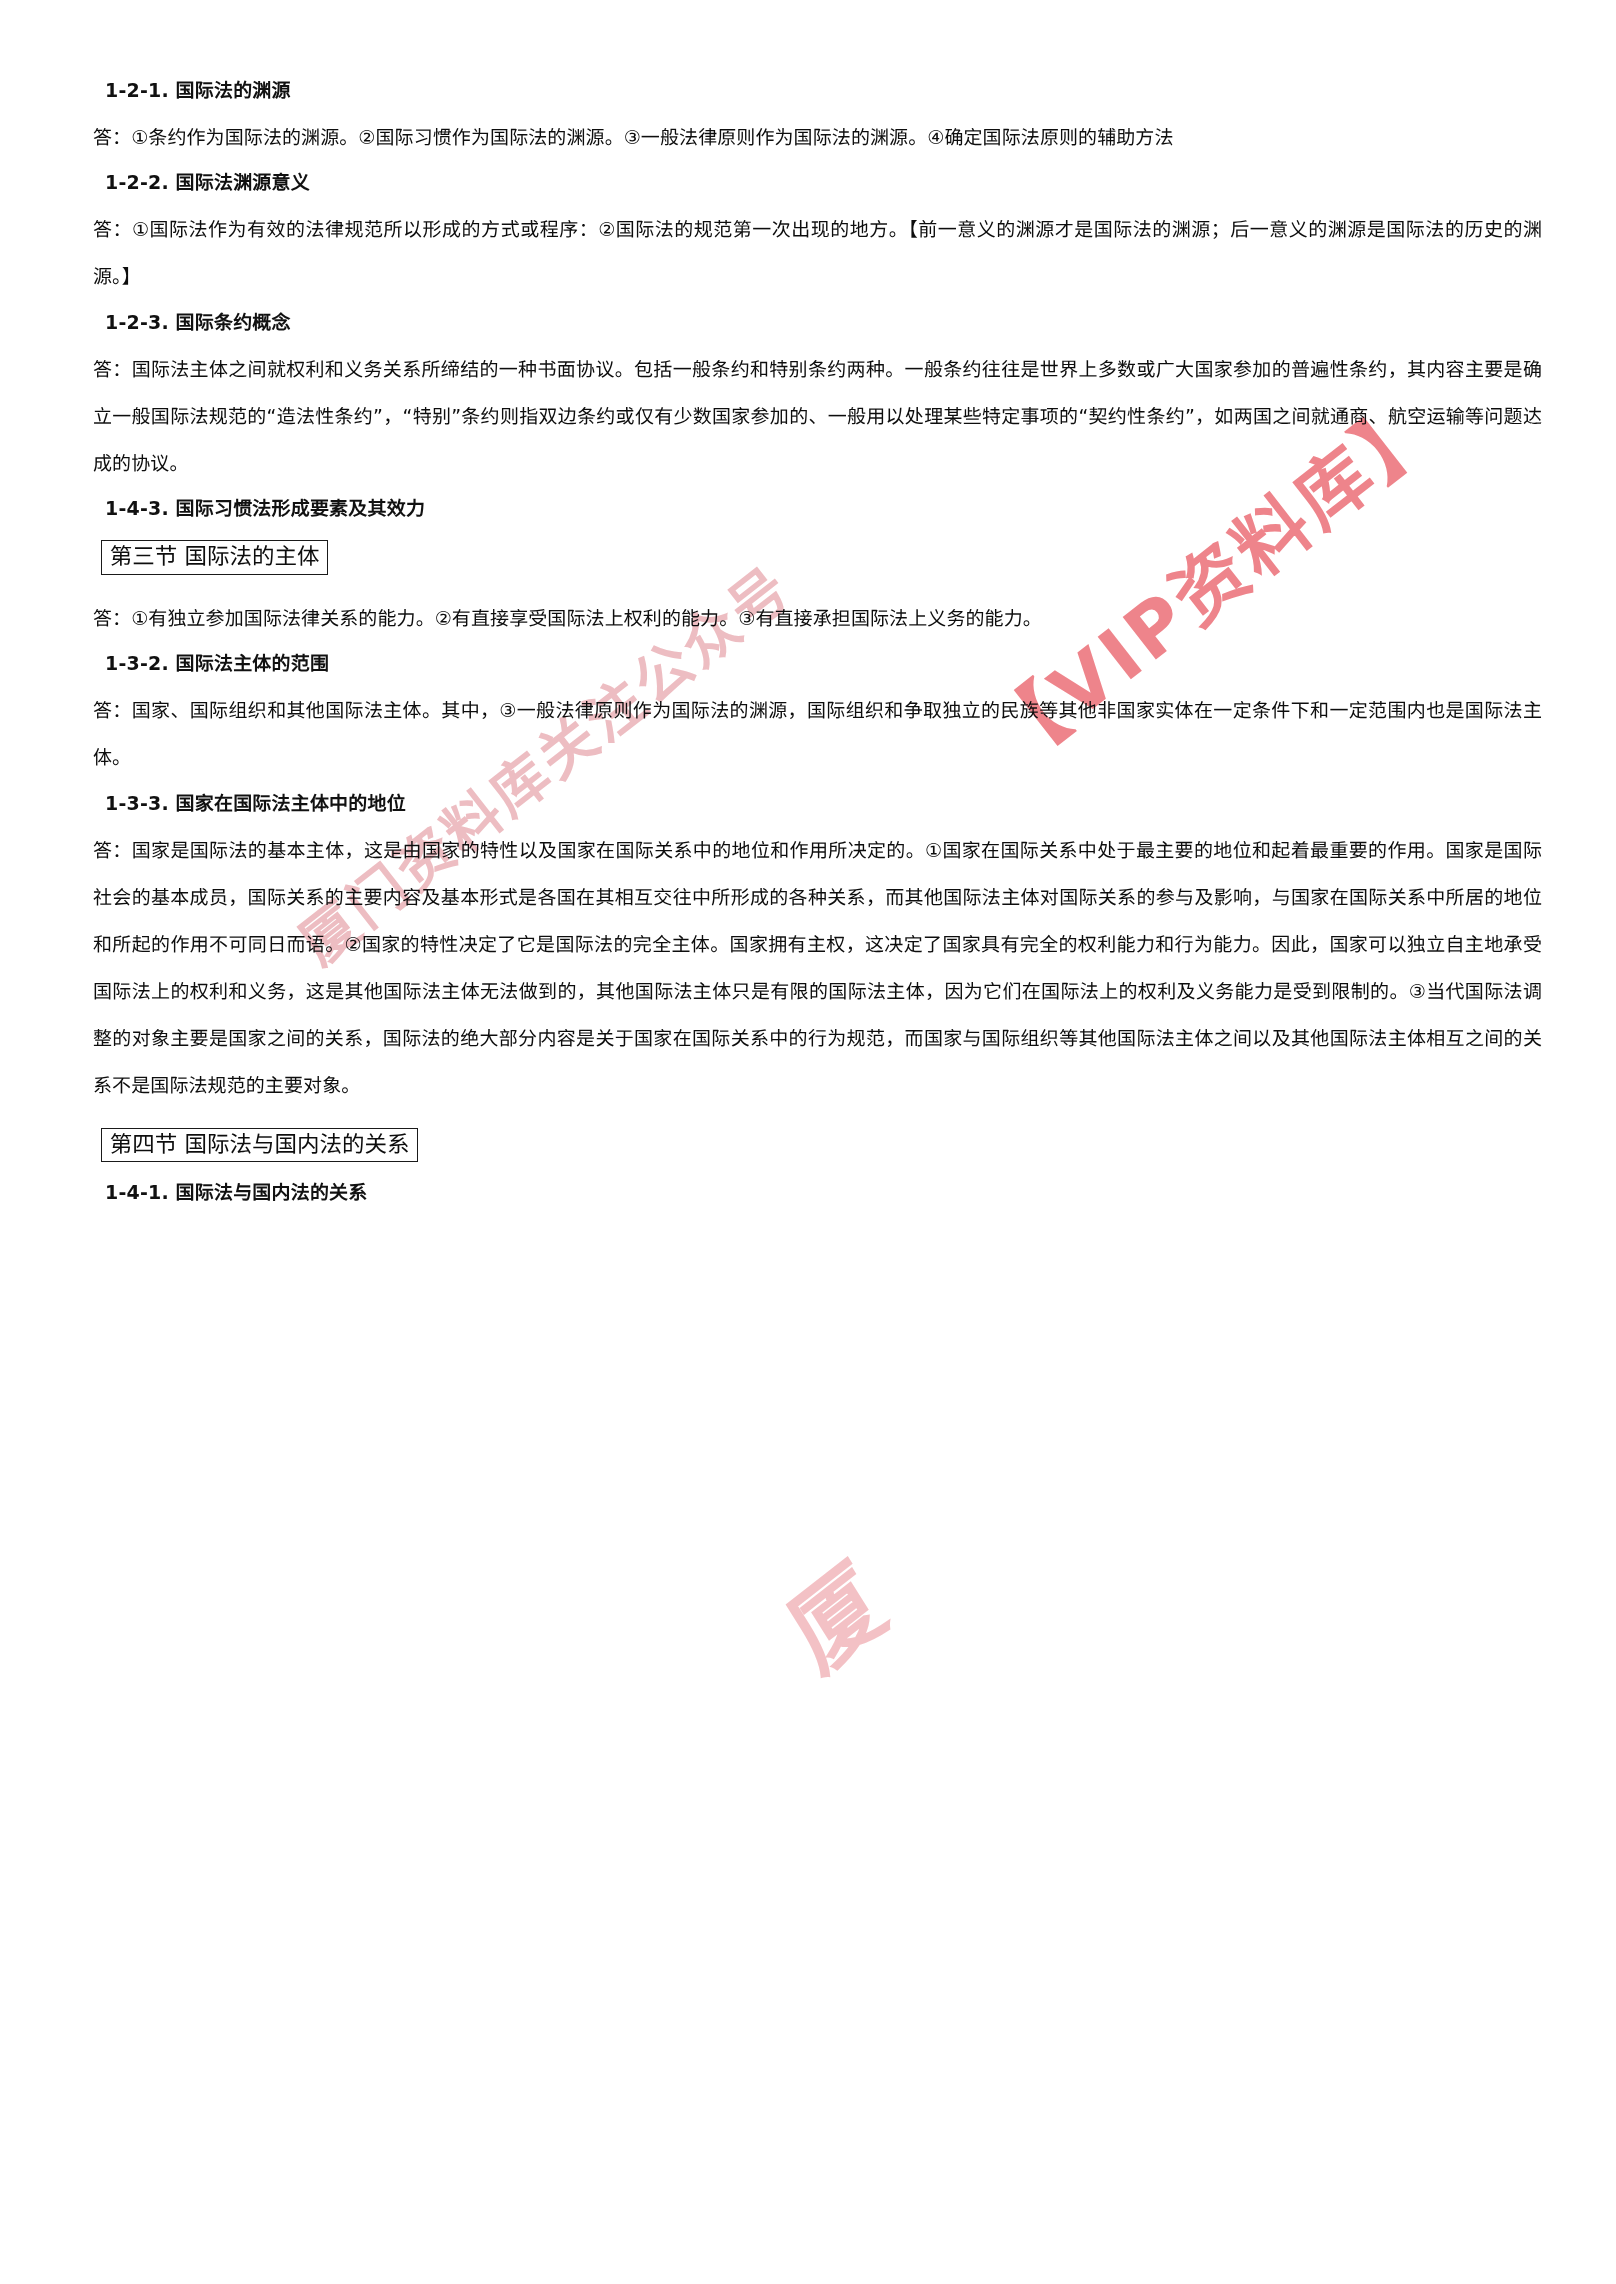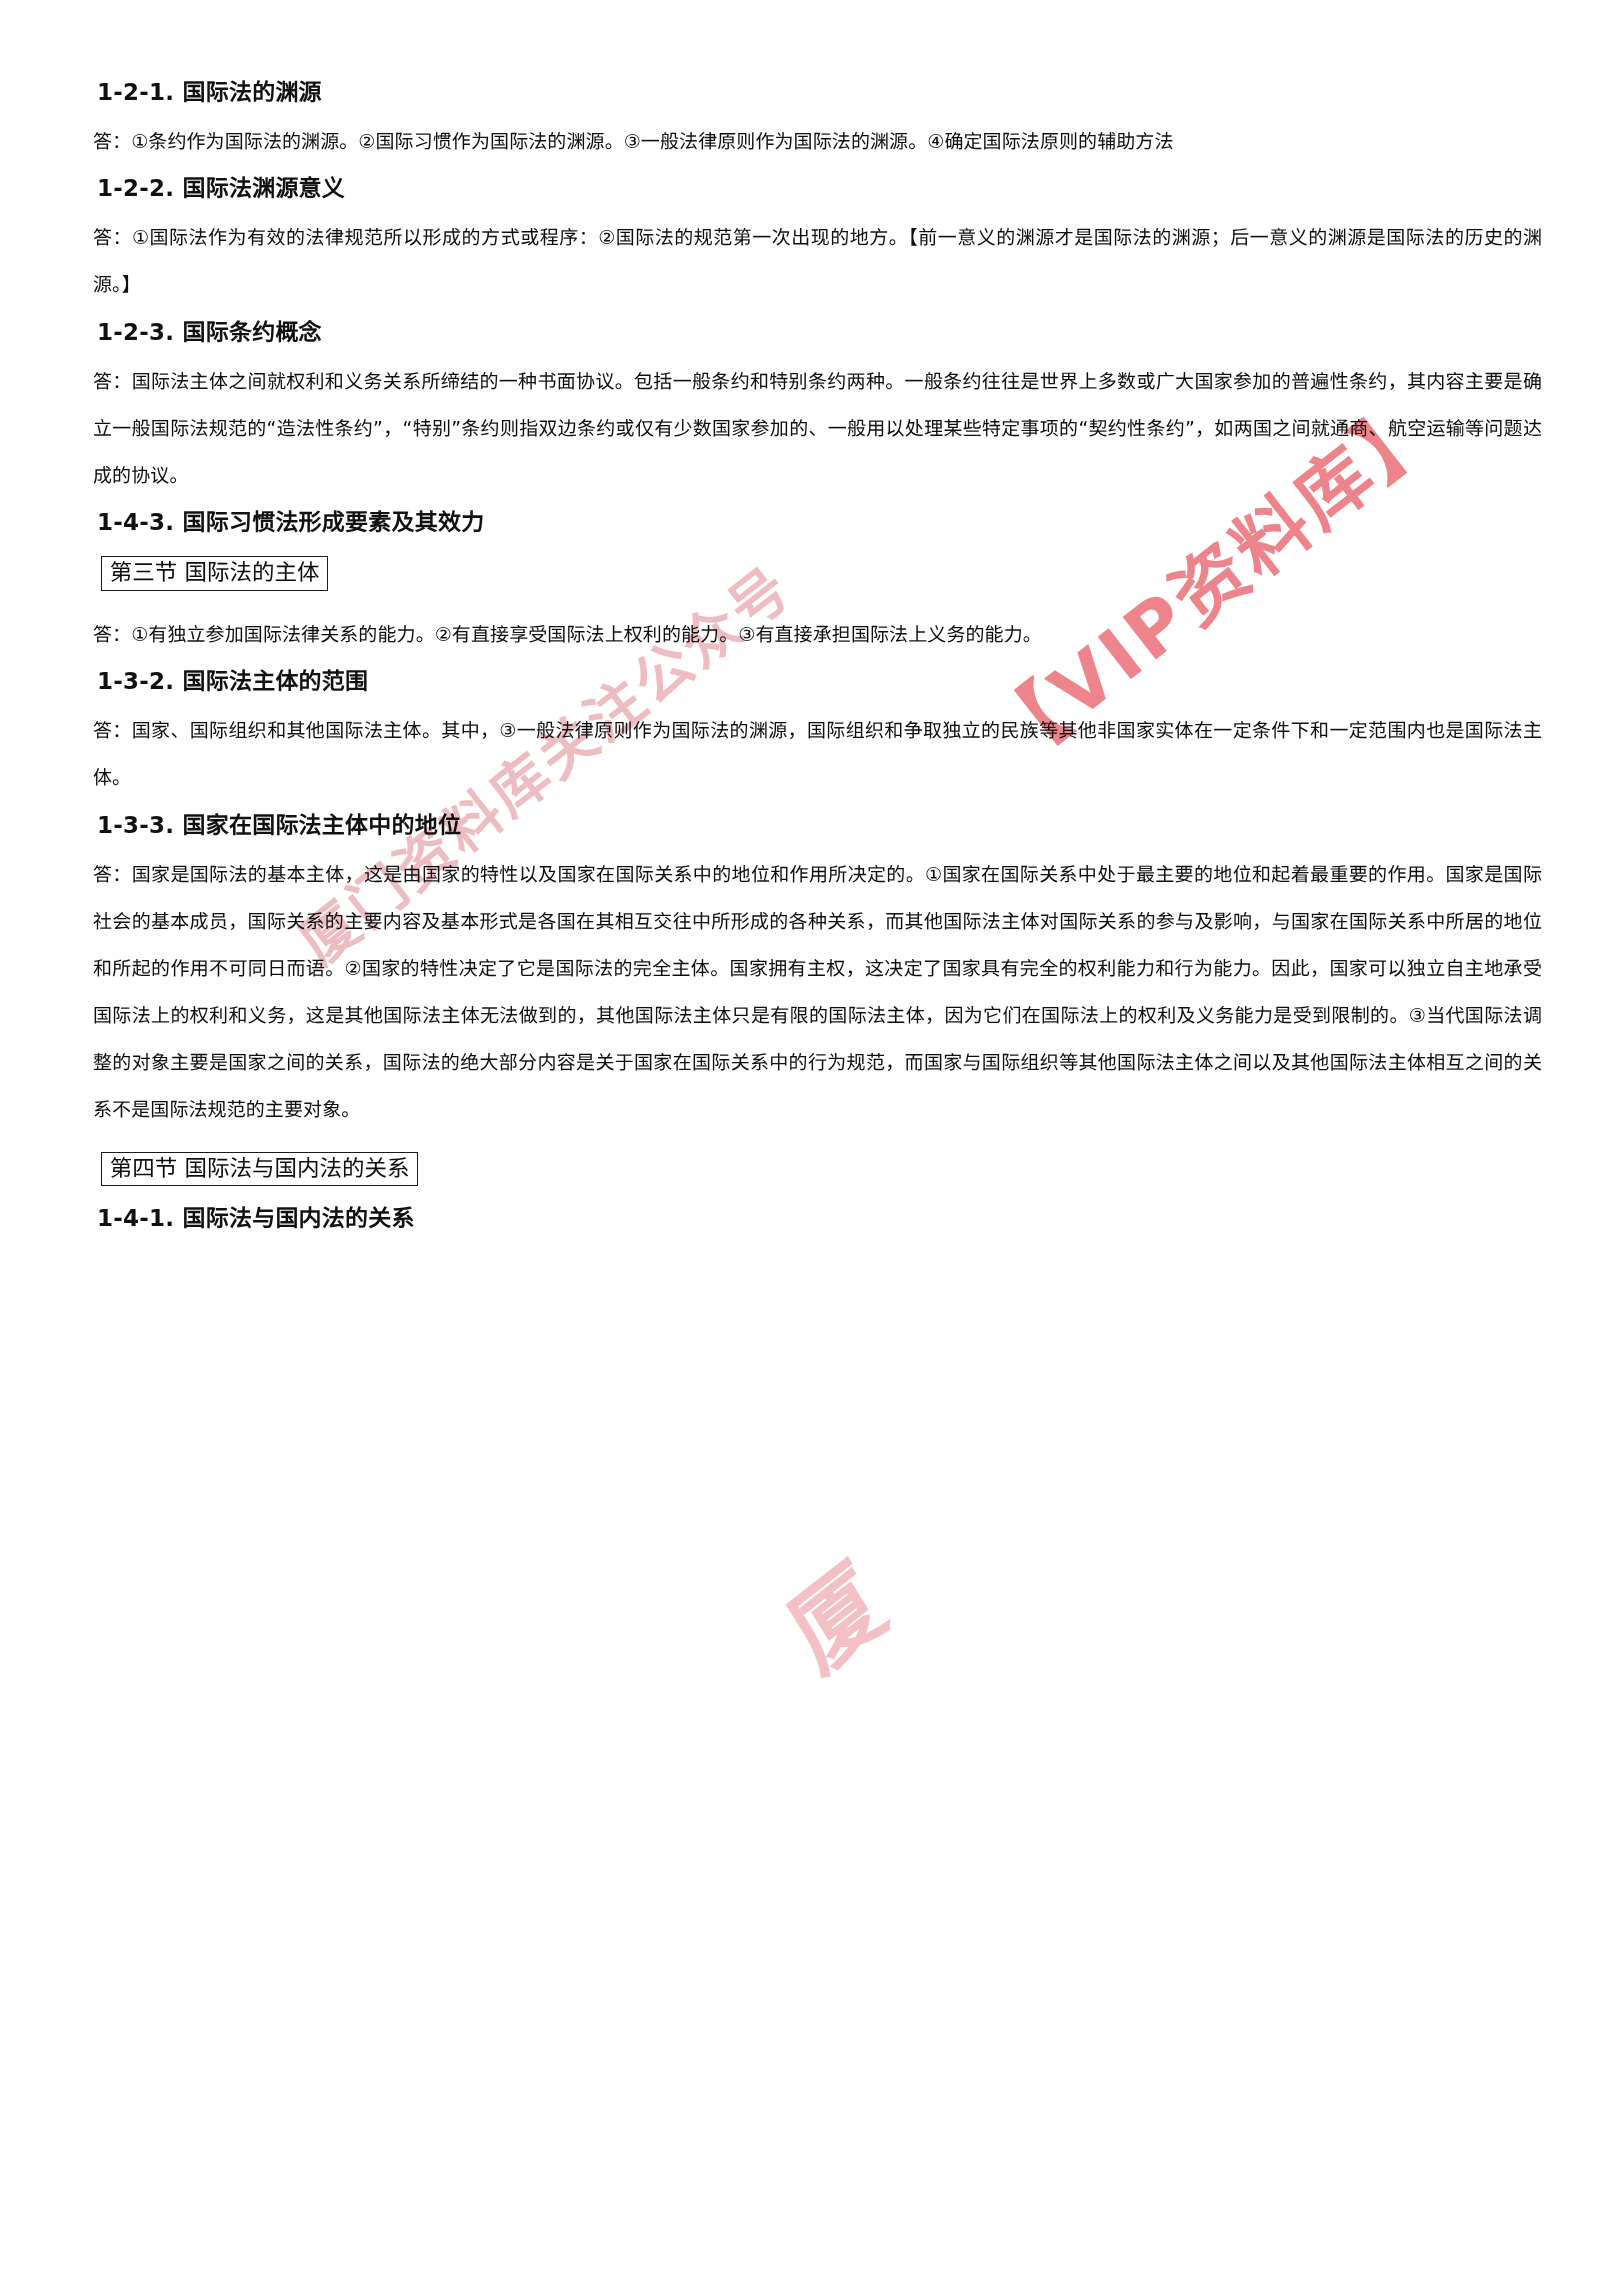--- a/index.html
+++ b/index.html
@@ -65,24 +65,24 @@
     color: #eb8f96;
     opacity: .55;
   }
 
   
   .doc {
     position: relative;
     z-index: 10;
   }
   .q-head {
-    font-size: 23px;
+    font-size: 19px;
     line-height: 1.0;
     color: #111111;
-    margin: 0 0 14px 4px;
+    margin: 0 0 14px 12px;
     letter-spacing: .01em;
     white-space: nowrap;
   }
   .para {
     font-size: 19px;
     line-height: 47px;
     color: #0d0d0d;
     margin: 0 0 12.4px 0;
     text-align: justify;
     text-justify: inter-ideograph;

